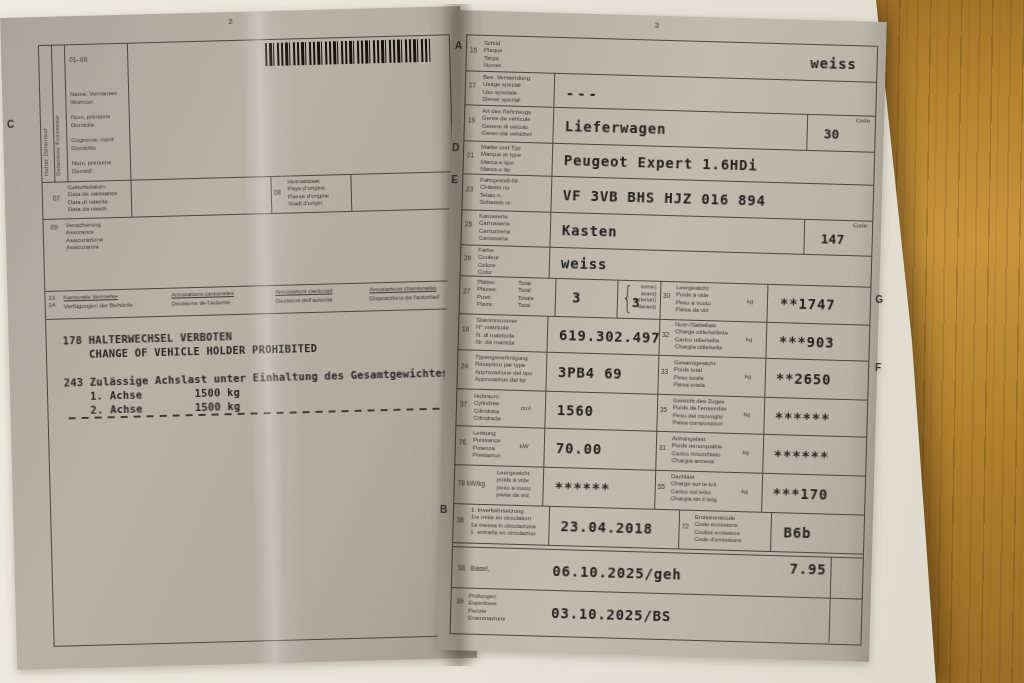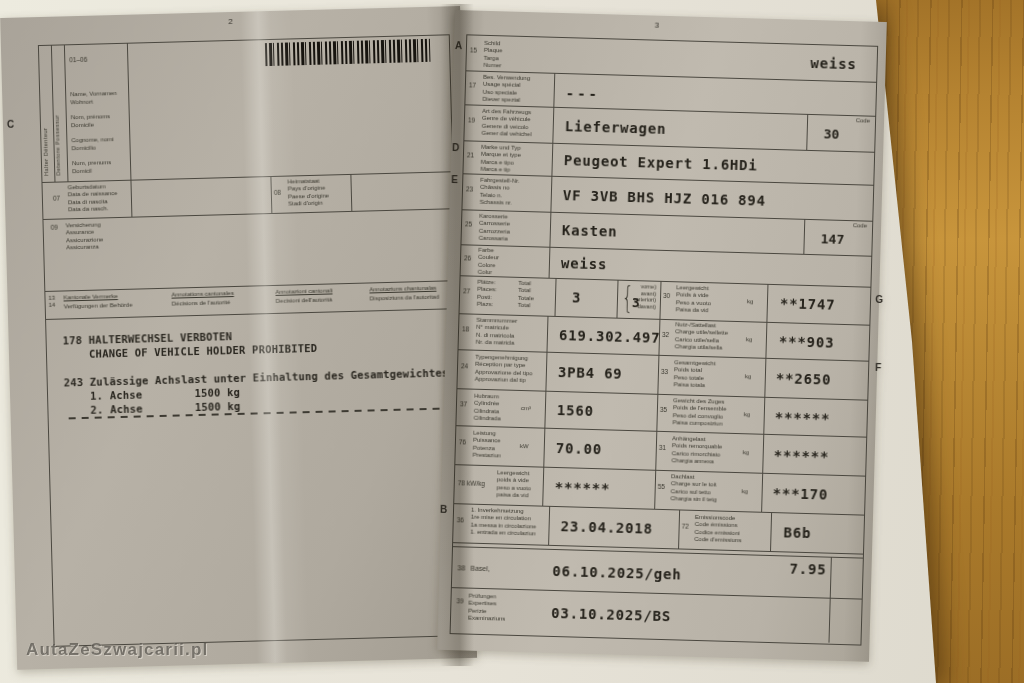--- a/index.html
+++ b/index.html
@@ -390,14 +390,13 @@
 Expertises
 Perizie
 Examinaziuns</div>
         <span class="val" style="left:100px;top:17px;">03.10.2025/BS</span>
         <i class="vline" style="left:378px;top:0;height:46px;"></i>
       </div>
     </div>
   </div>
 
   <div class="gutter"></div>
-  <span class="wm" style="left:26px;top:640px;">AutaZeSzwajcarii.pl</span>
 </div>
 
 </body></html>

